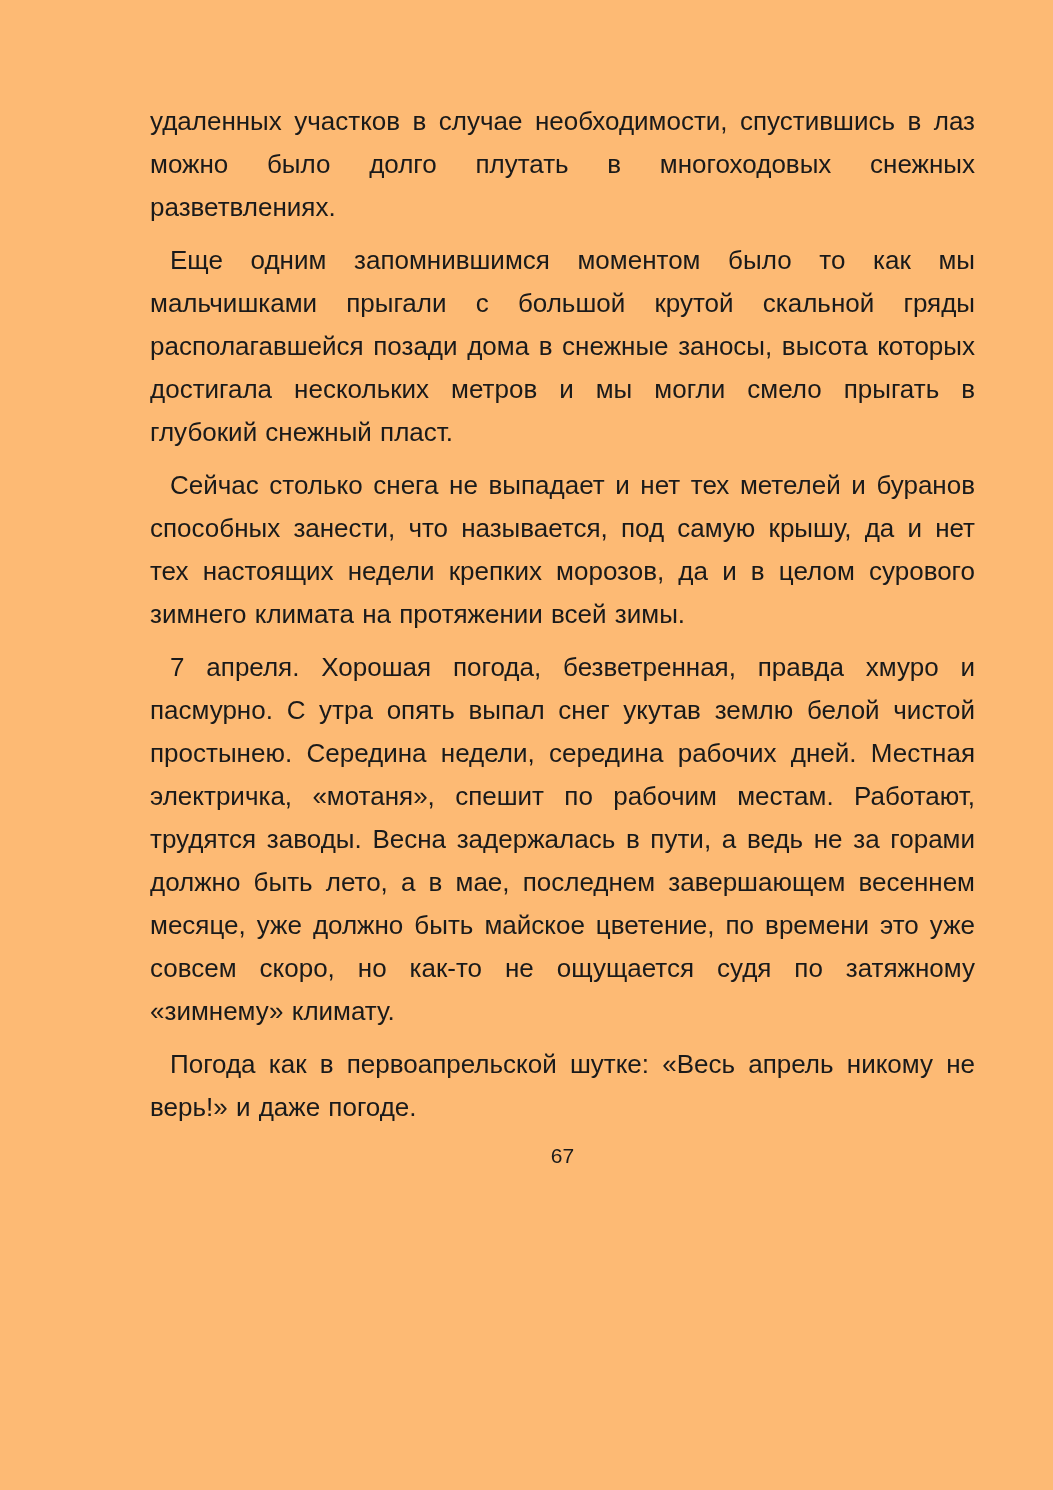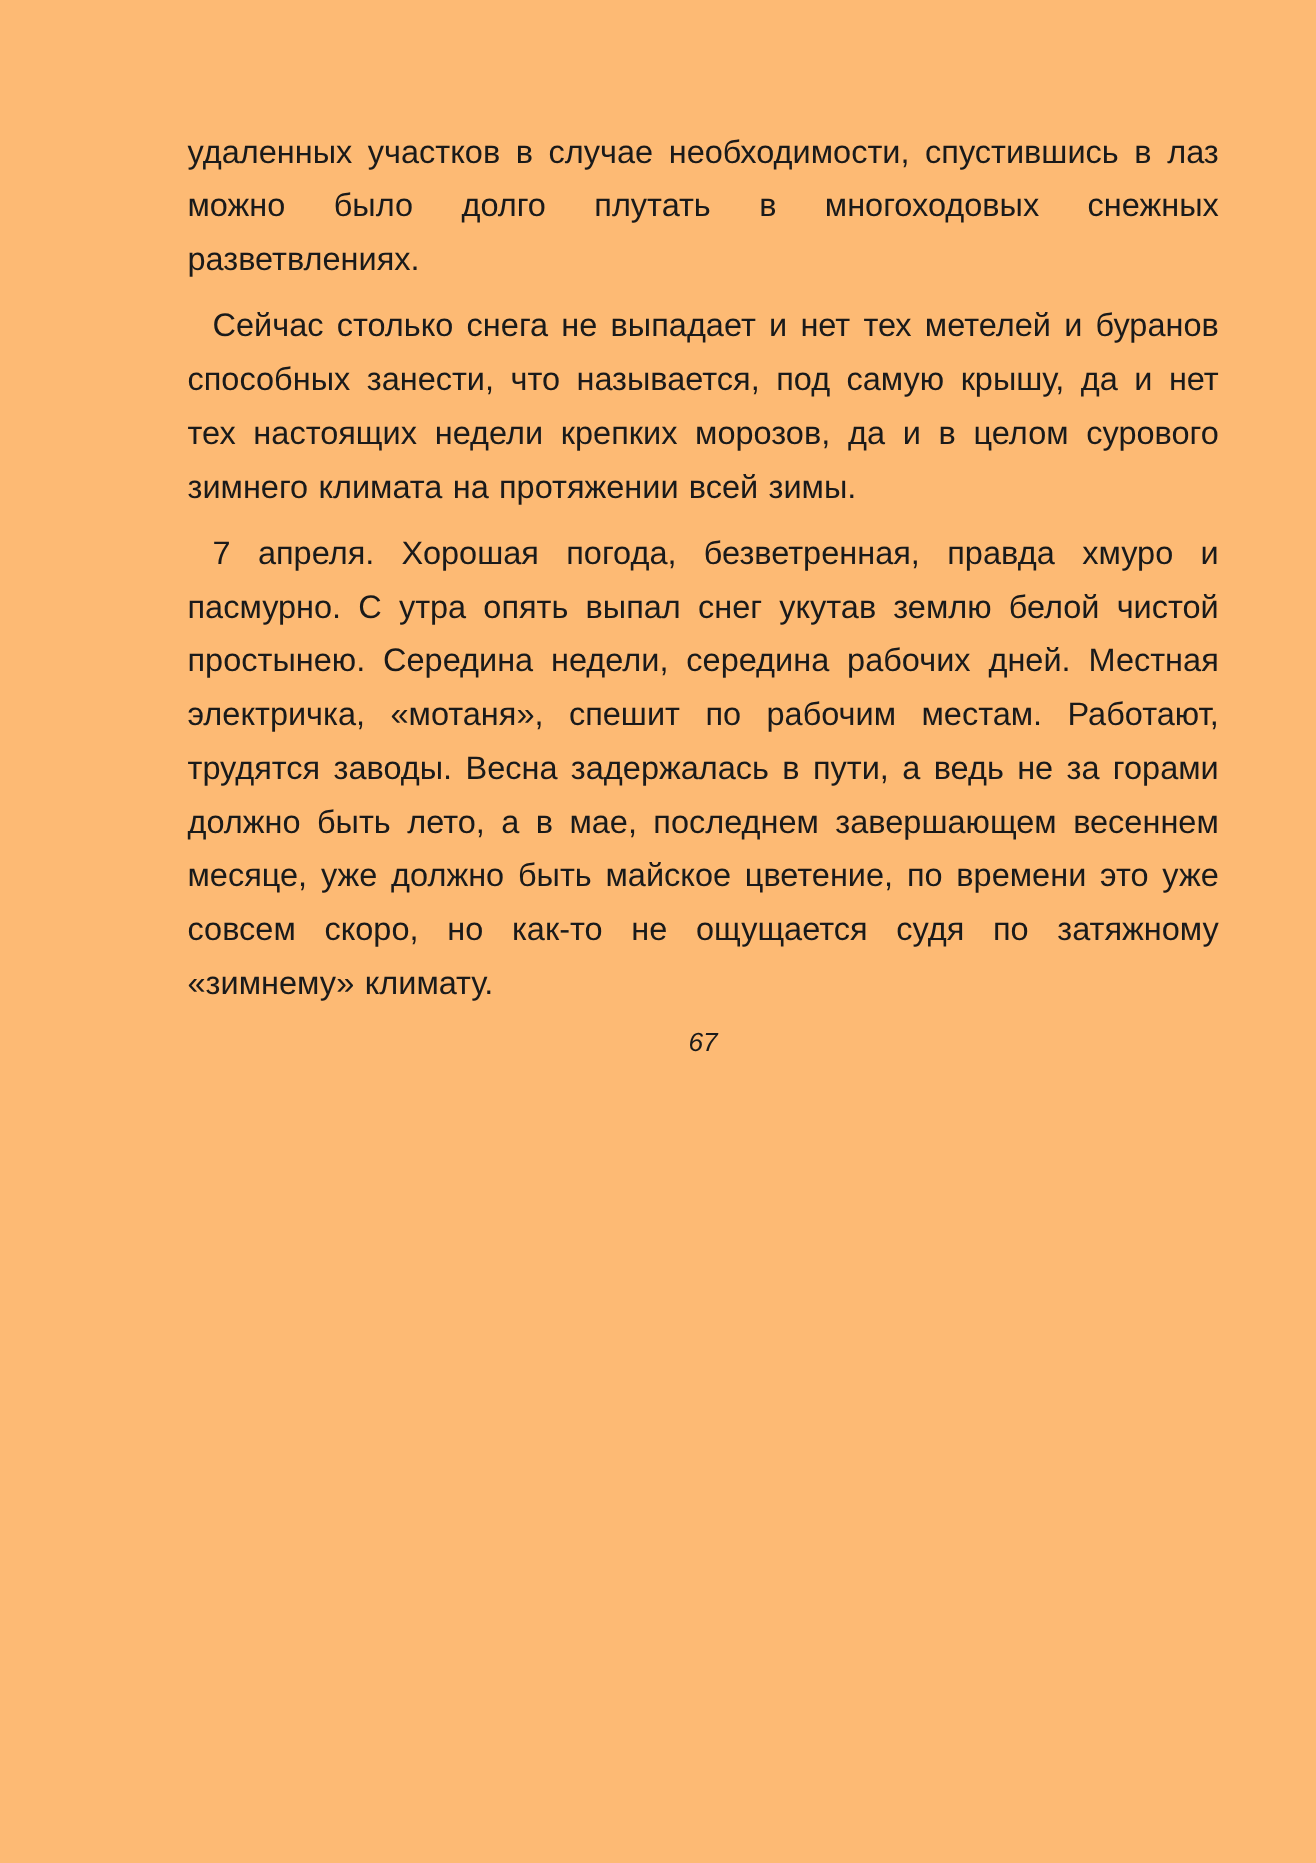--- a/index.html
+++ b/index.html
@@ -37,26 +37,27 @@
   .para.no-indent {
     text-indent: 0;
   }
   .page-number {
     width: 825px;
     margin-top: 14px;
     text-align: center;
     font-size: 21px;
     line-height: 26px;
     color: #1a1a1a;
-    font-style: italic;
   }
 </style>
 </head>
 <body>
 
 <div class="page">
   <div class="text-block">
     <p class="para no-indent">удаленных участков в случае необходимости, спустившись в лаз можно было долго плутать в многоходовых снежных разветвлениях.</p>
+    <p class="para">Еще одним запомнившимся моментом было то как мы мальчишками прыгали с большой крутой скальной гряды располагавшейся позади дома в снежные заносы, высота которых достигала нескольких метров и мы могли смело прыгать в глубокий снежный пласт.</p>
     <p class="para">Сейчас столько снега не выпадает и нет тех метелей и буранов способных занести, что называется, под самую крышу, да и нет тех настоящих недели крепких морозов, да и в целом сурового зимнего климата на протяжении всей зимы.</p>
     <p class="para">7 апреля. Хорошая погода, безветренная, правда хмуро и пасмурно. С утра опять выпал снег укутав землю белой чистой простынею. Середина недели, середина рабочих дней. Местная электричка, «мотаня», спешит по рабочим местам. Работают, трудятся заводы. Весна задержалась в пути, а ведь не за горами должно быть лето, а в мае, последнем завершающем весеннем месяце, уже должно быть майское цветение, по времени это уже совсем скоро, но как-то не ощущается судя по затяжному «зимнему» климату.</p>
+    <p class="para">Погода как в первоапрельской шутке: «Весь апрель никому не верь!» и даже погоде.</p>
   </div>
   <div class="page-number">67</div>
 </div>
 
 </body></html>

